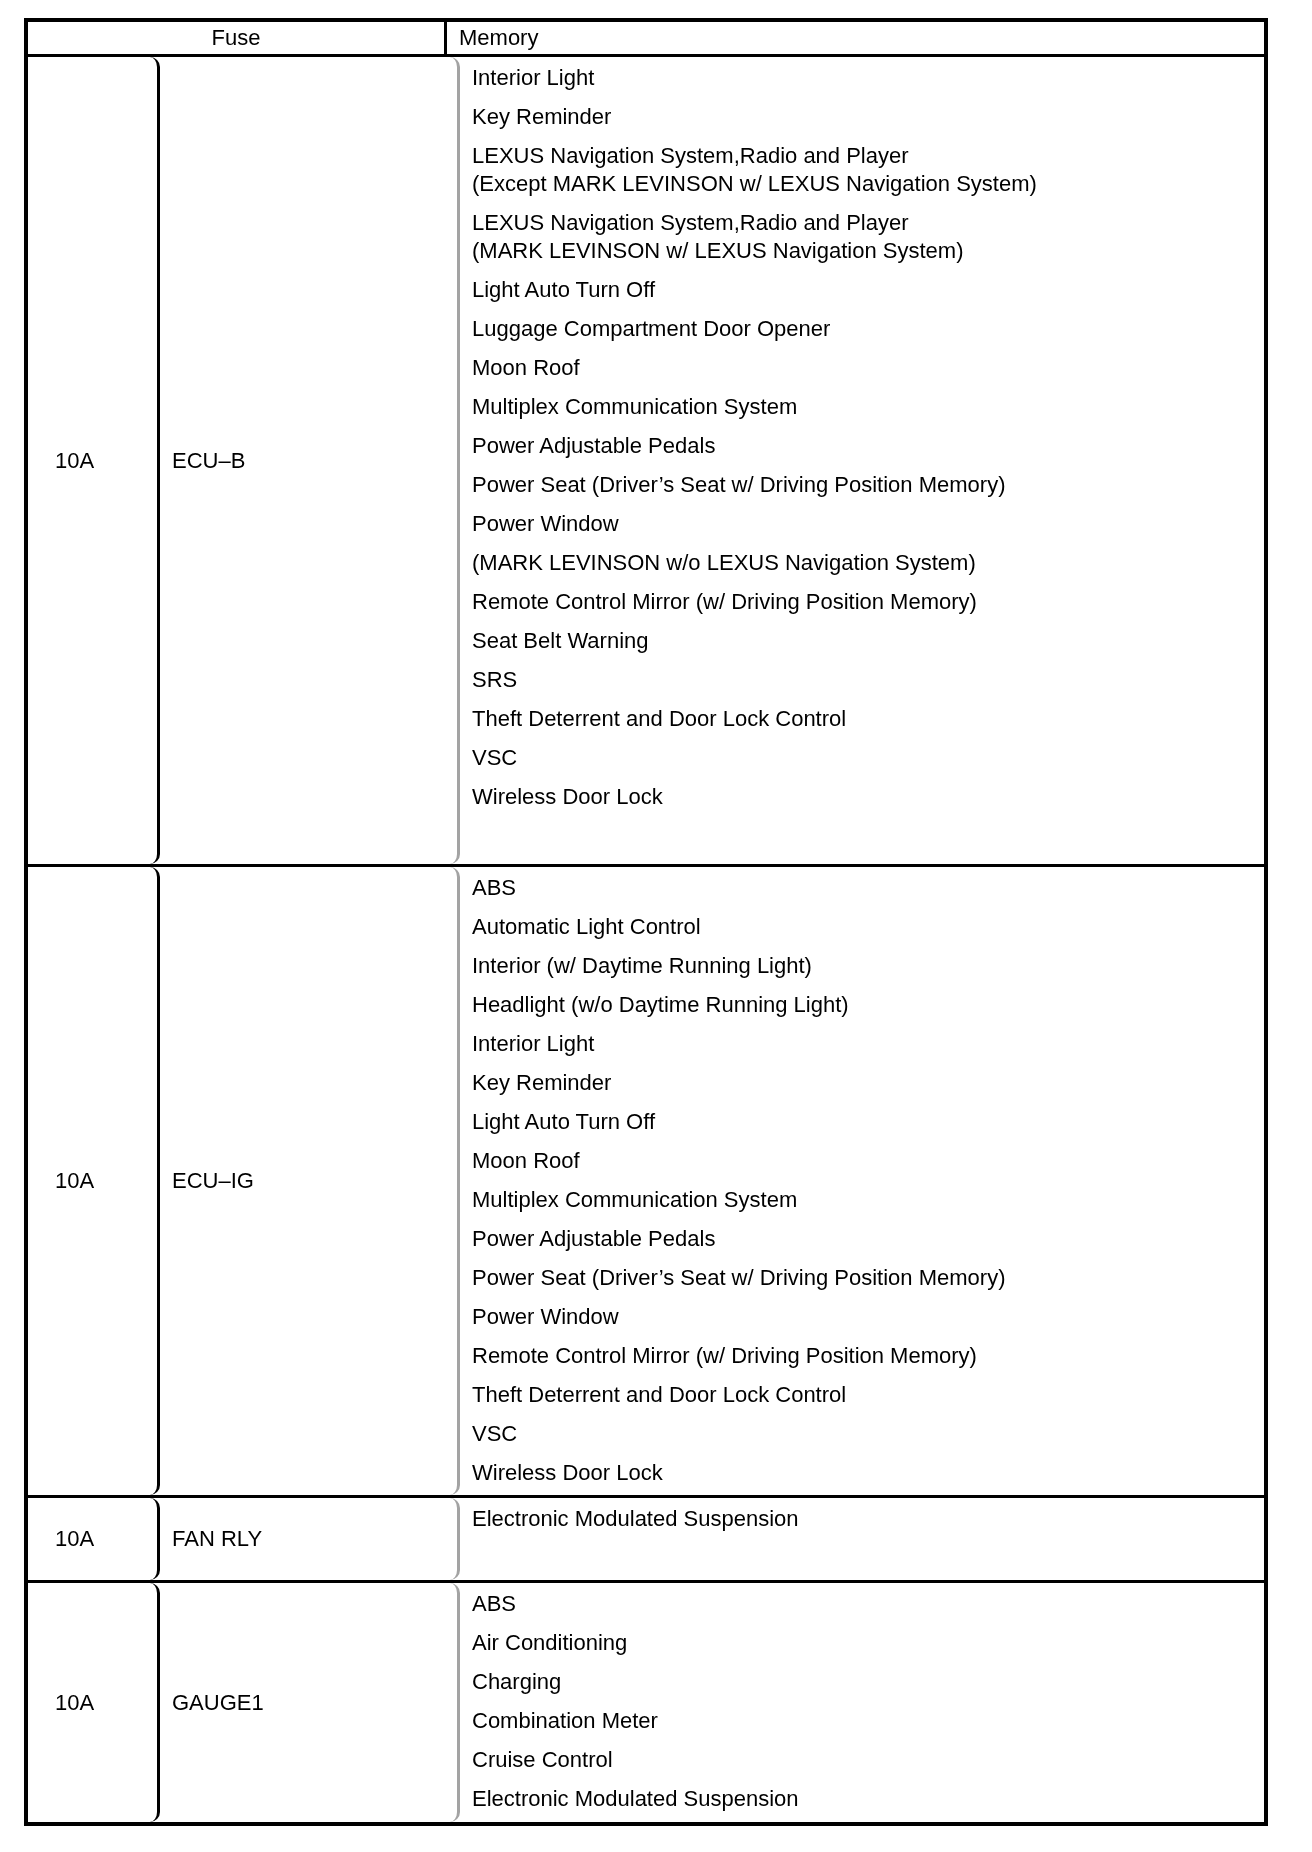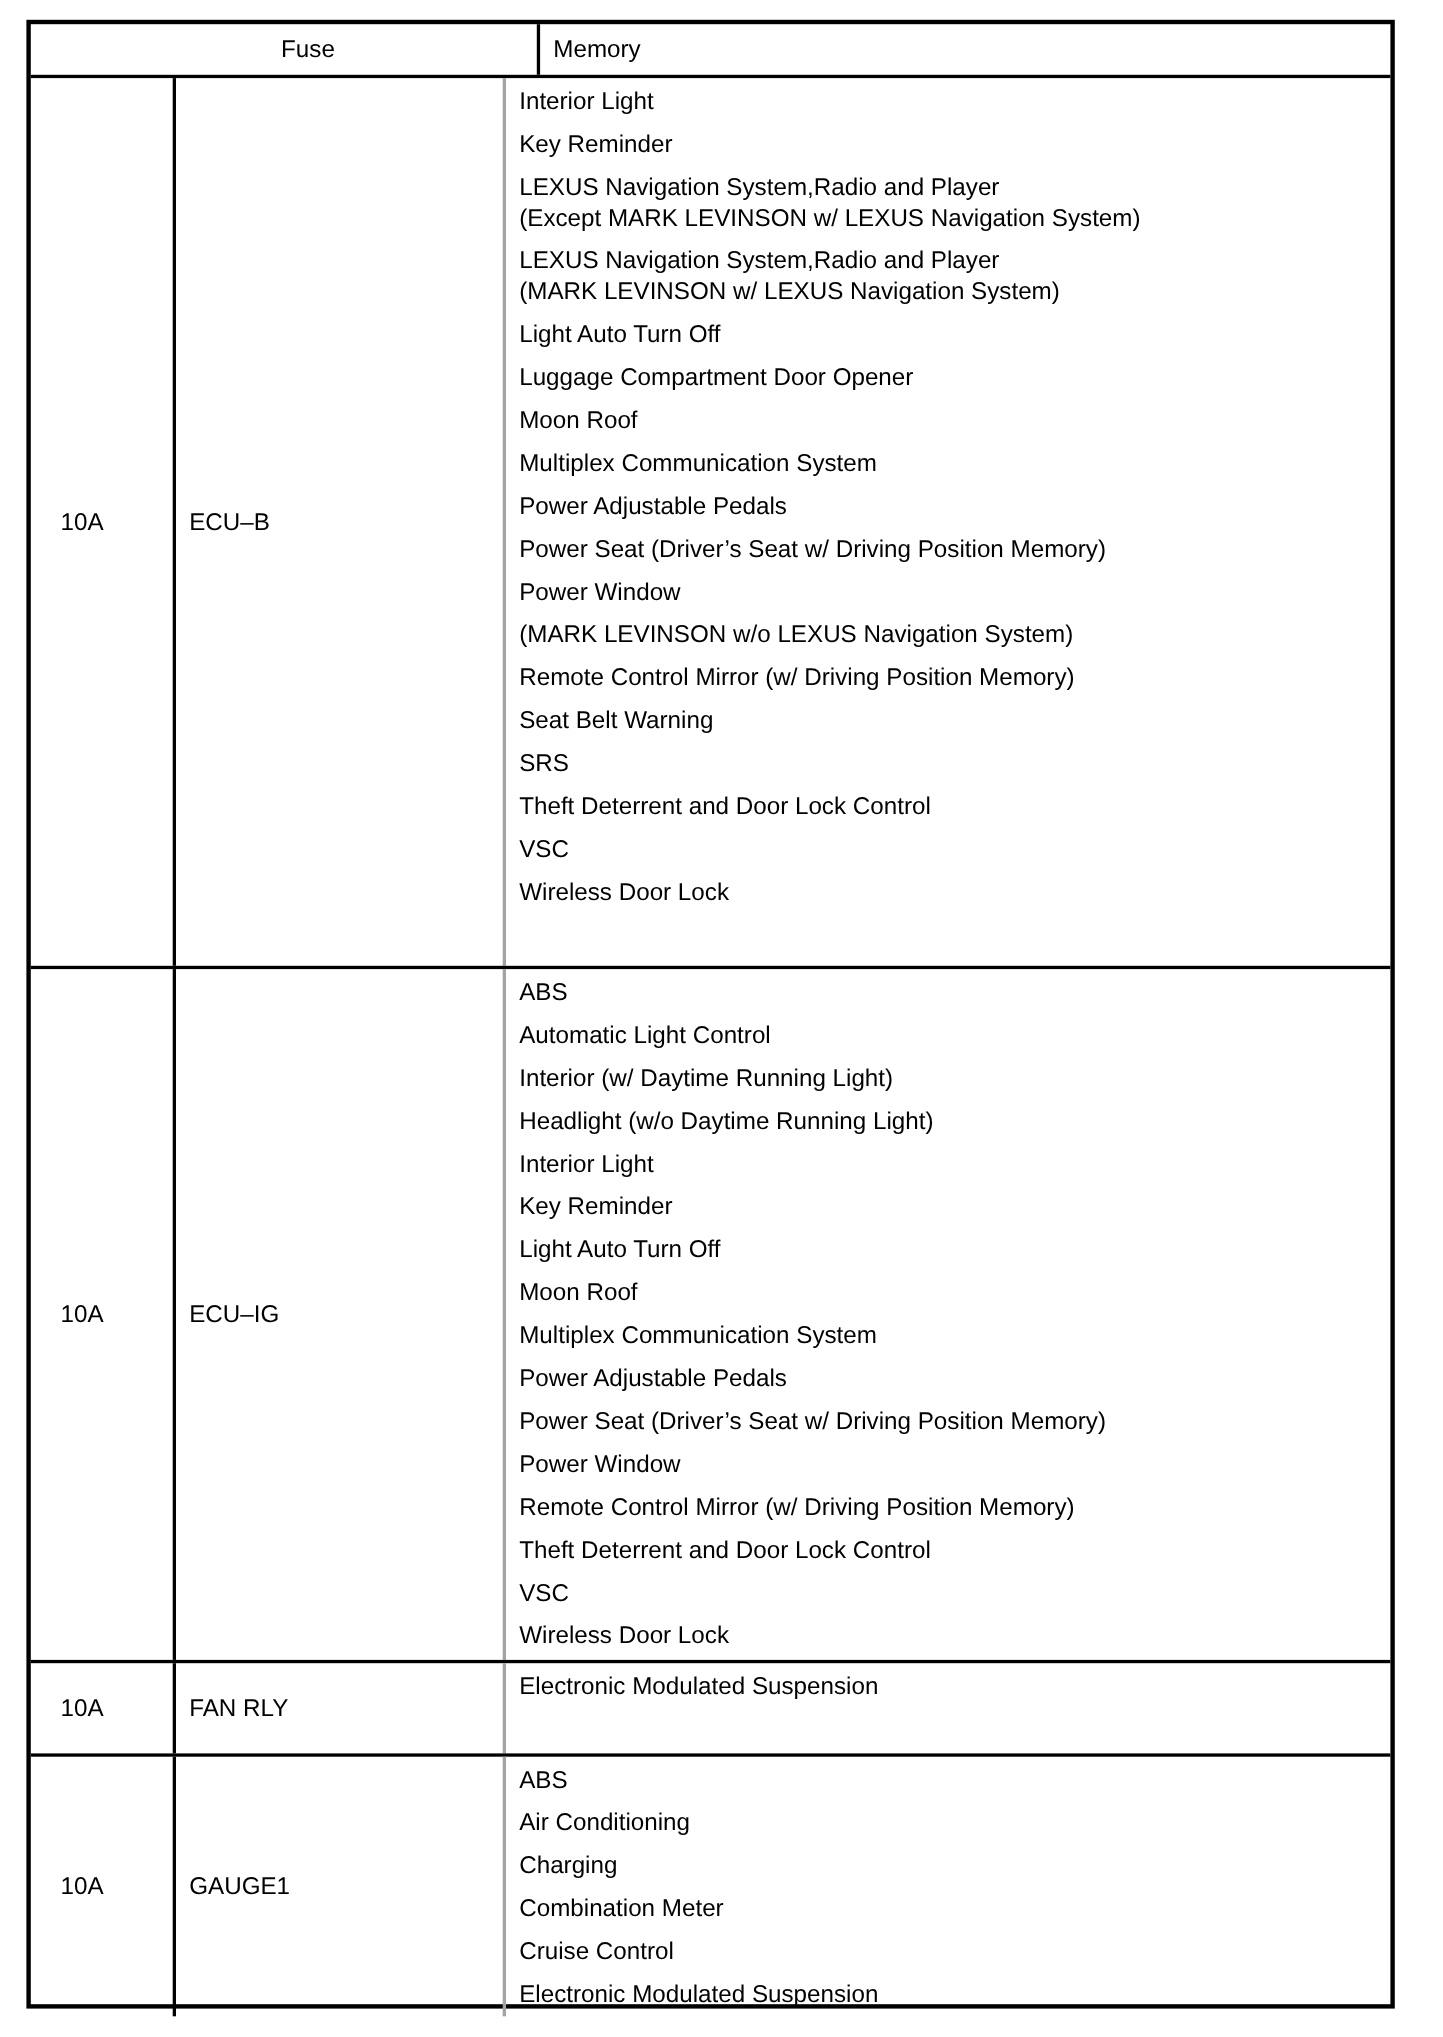--- a/index.html
+++ b/index.html
@@ -15,39 +15,39 @@
     position: absolute;
     left: 24px; top: 18px;
     width: 1244px; height: 1808px;
     border: 4px solid #000000;
     display: flex;
     flex-direction: column;
     background: #ffffff;
   }
   .trow { display: flex; flex-direction: row; width: 100%; }
   .trow + .trow { border-top: 3px solid #000000; }
-  .header-row { height: 46px; flex: none; margin-left: 44px; }
+  .header-row { height: 32px; flex: none; }
   .hcell {
     font-size: 22px;
     line-height: 26px;
     display: flex;
     align-items: center;
   }
   .hcell-fuse {
     width: 419px;
     border-right: 3px solid #000000;
     justify-content: center;
   }
   .hcell-system { flex: 1; padding-left: 12px; }
   .body-row { flex: none; }
   .row-1 { height: 810px; }
   .row-2 { height: 631px; }
   .row-3 { height: 85px; }
   .row-4 { flex: 1; }
-  .cell { font-size: 22px; line-height: 26px; }
+  .cell { font-size: 22px; line-height: 26px; border-radius: 10px; }
   .cell-amp {
     width: 116px;
     border-right: 3px solid #000000;
     display: flex;
     align-items: center;
     padding-left: 11px;
     flex: none;
     margin-left: 16px;
   }
   .cell-name {

